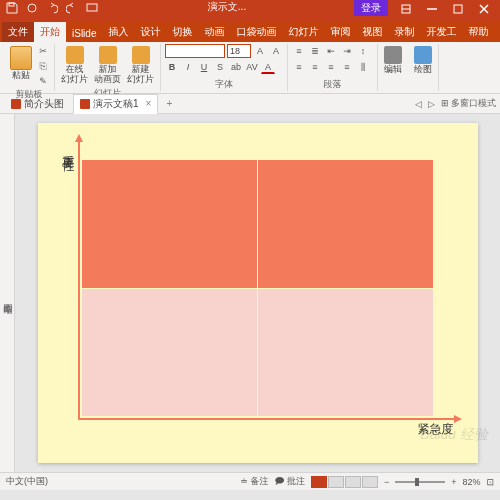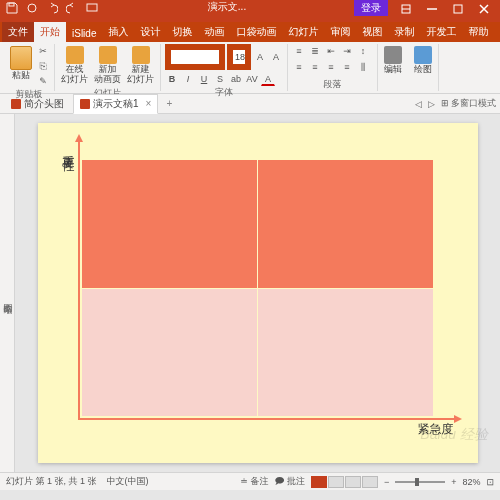--- a/index.html
+++ b/index.html
@@ -17,21 +17,21 @@
 .tab.active{background:#f3f2f1;color:#c43e1c}
 .ribbon{height:52px;background:#f3f2f1;border-bottom:1px solid #d4d4d4;display:flex;padding:2px 4px}
 .rgroup{border-right:1px solid #d9d9d9;padding:0 4px;display:flex;flex-direction:column;justify-content:space-between}
 .rgroup-label{font-size:9px;color:#666;text-align:center;margin-top:auto}
 .rgroup-content{display:flex;gap:2px;align-items:flex-start;flex:1}
 .vbtn{display:flex;flex-direction:column;align-items:center;gap:1px;padding:2px;font-size:9px;line-height:1.1;text-align:center}
 .vbtn .ico{width:18px;height:18px;background:#e8a33d;border-radius:2px}
 .paste-ico{width:22px;height:24px;background:linear-gradient(#f4c77a,#e8a33d);border:1px solid #c8821f;border-radius:2px}
 .font-area{display:flex;flex-direction:column;gap:2px;font-size:10px}
 .font-row{display:flex;gap:2px;align-items:center}
-.font-sel{border:6px solid #c2410c;background:#fff;height:26px;padding:0 2px;font-size:9px;display:flex;align-items:center}
+.font-sel{border:1px solid #c2410c;background:#fff;height:14px;padding:0 2px;font-size:9px;display:flex;align-items:center}
 .mini-btn{width:14px;height:14px;border:1px solid transparent;display:flex;align-items:center;justify-content:center;font-size:9px;color:#555}
 .doc-tabs{height:20px;background:#f3f2f1;border-bottom:1px solid #d4d4d4;display:flex;align-items:center;padding:0 4px;gap:2px}
 .doc-tab{padding:2px 6px;font-size:10px;display:flex;align-items:center;gap:3px;border:1px solid transparent}
 .doc-tab.active{background:#fff;border:1px solid #d4d4d4;border-bottom-color:#fff}
 .doc-ico{width:10px;height:10px;background:#c43e1c;border-radius:1px}
 .doc-right{margin-left:auto;display:flex;gap:6px;color:#666;font-size:9px;align-items:center}
 .workspace{height:358px;background:#e6e6e6;display:flex;position:relative}
 .side-panel{width:15px;background:#f3f2f1;border-right:1px solid #d4d4d4;writing-mode:vertical-rl;text-align:center;font-size:9px;color:#666;padding-top:8px}
 .slide-area{flex:1;display:flex;align-items:center;justify-content:center;padding:8px}
 .slide{width:440px;height:340px;background:#fef9c3;box-shadow:0 1px 4px rgba(0,0,0,.25);position:relative}
@@ -262,21 +262,20 @@
           <div class="q"></div>
           <div class="q"></div>
         </div>
       </div>
     </div>
   </div>
   <div class="watermark">Baidu 经验</div>
 </div>
 
 <div class="statusbar">
-  <span>幻灯片 第 1 张, 共 1 张</span>
   <span>中文(中国)</span>
   <div class="sb-right">
     <span>≐ <span>备注</span></span>
     <span>🗩 <span>批注</span></span>
     <div class="view-btns">
       <div class="vb active"></div>
       <div class="vb"></div>
       <div class="vb"></div>
       <div class="vb"></div>
     </div>

